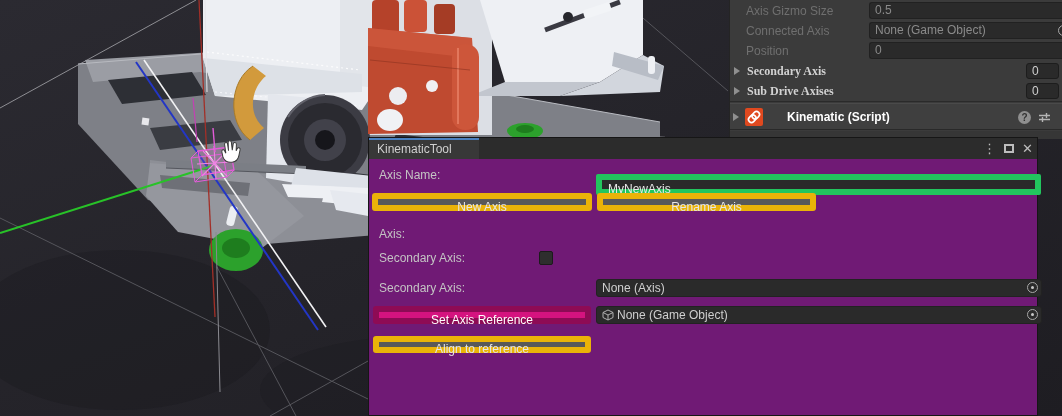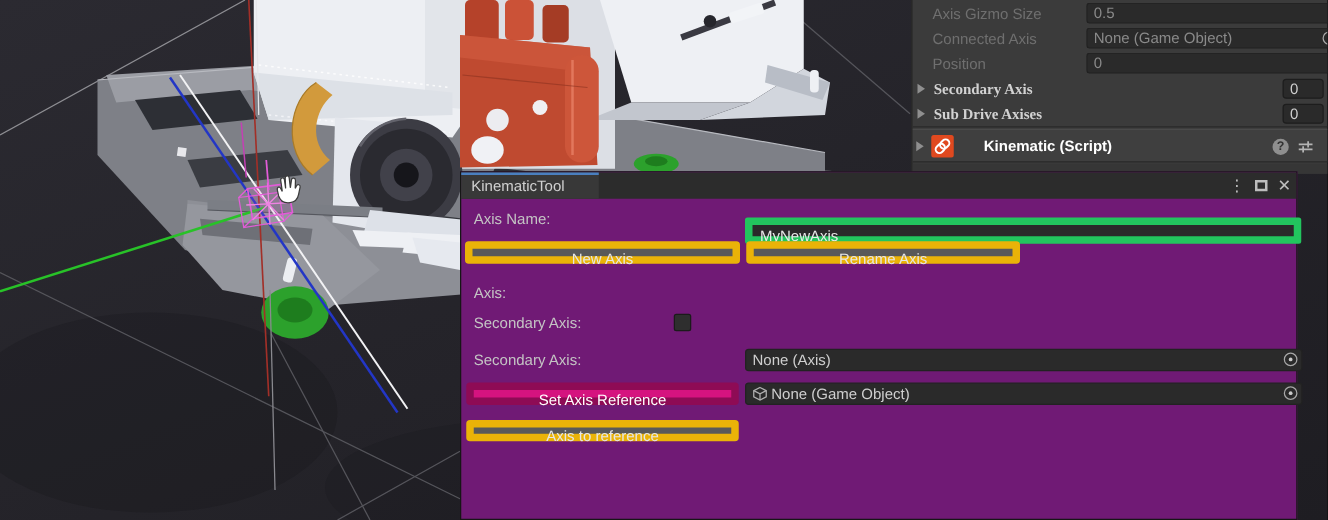--- a/index.html
+++ b/index.html
@@ -256,16 +256,16 @@
     <div class="objfield" style="top:168px">
       <span class="cube">
         <svg width="12" height="12" viewBox="0 0 12 12" fill="none" stroke="#b0b0b0" stroke-width="1">
           <polygon points="6,1 11,3.5 11,8.5 6,11 1,8.5 1,3.5"></polygon>
           <path d="M1,3.5 L6,6 L11,3.5 M6,6 L6,11"></path>
         </svg>
       </span><span>None (Game Object)</span>
       <span class="picker"></span>
     </div>
 
-    <div class="btn" style="left:4px;top:198px;width:218px;height:17px;line-height:15px">Axis to reference</div>
+    <div class="btn" style="left:4px;top:198px;width:218px;height:17px;line-height:15px">Align to reference</div>
   </div>
 
 </div>
 
 </body></html>

